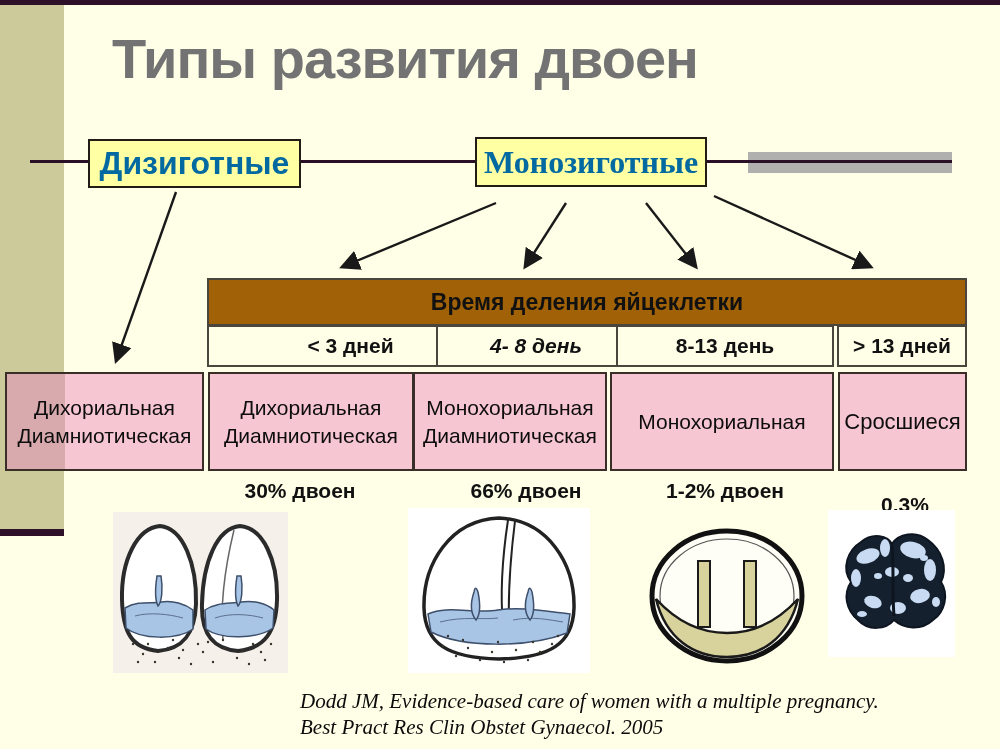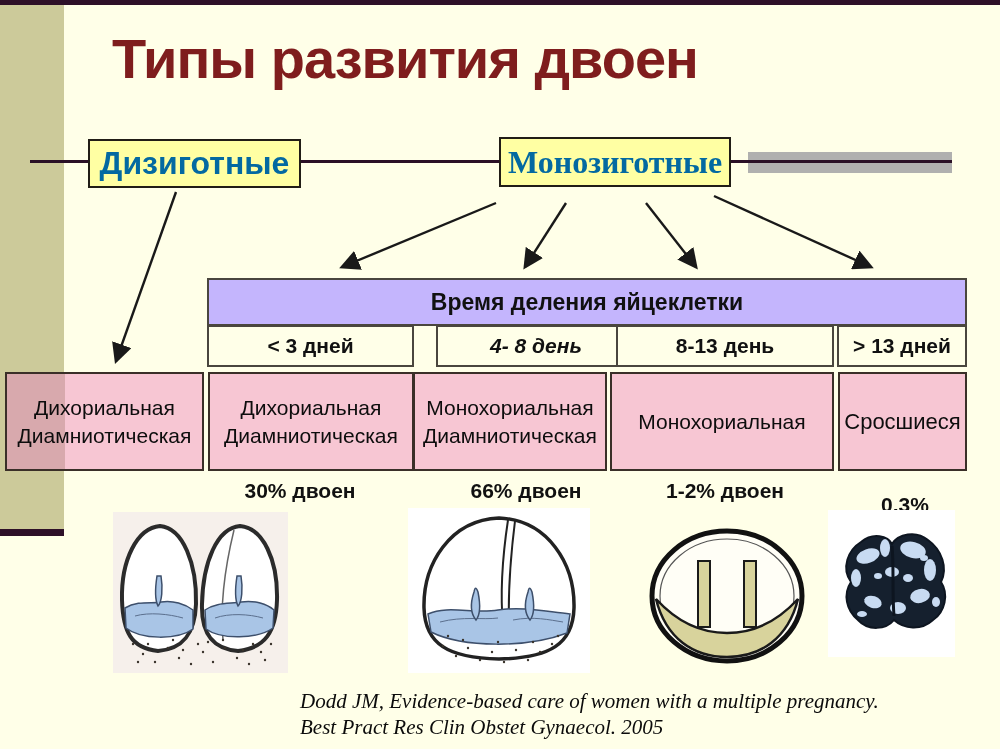--- a/index.html
+++ b/index.html
@@ -3,34 +3,34 @@
 <meta charset="utf-8">
 <style>
   html,body{margin:0;padding:0;}
   body{width:1000px;height:749px;position:relative;overflow:hidden;
        background:#FFFFE8;font-family:"Liberation Sans",sans-serif;color:#111;}
   .abs{position:absolute;}
   #top-bar{left:0;top:0;width:1000px;height:5px;background:#2E1028;}
   #left-bar{left:0;top:5px;width:64px;height:524px;background:#CCCA9A;}
   #left-underline{left:0;top:529px;width:64px;height:7px;background:#2E1028;}
   #title{left:112px;top:26px;width:760px;font-size:56px;font-weight:bold;
-         color:#7f1d1d;letter-spacing:-1px;}
+         color:#737373;letter-spacing:-1px;}
   #gray-bar{left:748px;top:152px;width:204px;height:21px;background:#B0B0AF;}
   #connector{left:30px;top:160px;width:922px;height:3px;background:#2A1026;}
   .node{background:#FFFFA3;border:2px solid #211D16;display:flex;align-items:center;
         justify-content:center;font-weight:bold;font-size:32px;color:#0369a1;z-index:3;}
   #node-dizygotic{left:88px;top:139px;width:209px;height:45px;}
-  #node-monozygotic{left:499px;top:137px;width:228px;height:46px;
+  #node-monozygotic{left:475px;top:137px;width:228px;height:46px;
         font-family:"Liberation Serif",serif;}
-  #table-header{left:207px;top:278px;width:756px;height:44px;background:#c4b5fd;
+  #table-header{left:207px;top:278px;width:756px;height:44px;background:#a16207;
         border:2px solid #4A463E;display:flex;align-items:center;justify-content:center;
         font-weight:bold;font-size:23px;}
   .tcell{top:325px;height:38px;background:#FFFFE8;border:2px solid #4A463E;
         display:flex;align-items:center;justify-content:center;font-weight:bold;font-size:21px;}
-  #tcell-1{left:207px;width:203px;}
+  #tcell-1{left:207px;width:203px;padding-left:40px;}
   #tcell-2{left:436px;width:196px;font-style:italic;}
   #tcell-3{left:616px;width:214px;}
   #tcell-4{left:837px;width:126px;}
   .pinkbox{top:372px;height:95px;background:#F7C6D3;border:2px solid #3A2F28;
         display:flex;flex-direction:column;align-items:center;justify-content:center;
         font-size:21px;line-height:1.32;text-align:center;color:#0d0d0d;}
   #type-1{left:5px;width:195px;
         background:linear-gradient(90deg,#D8A9AD 0px,#D8A9AD 58px,#F7C6D3 58px);}
   #type-2{left:208px;width:202px;}
   #type-3{left:413px;width:190px;}

